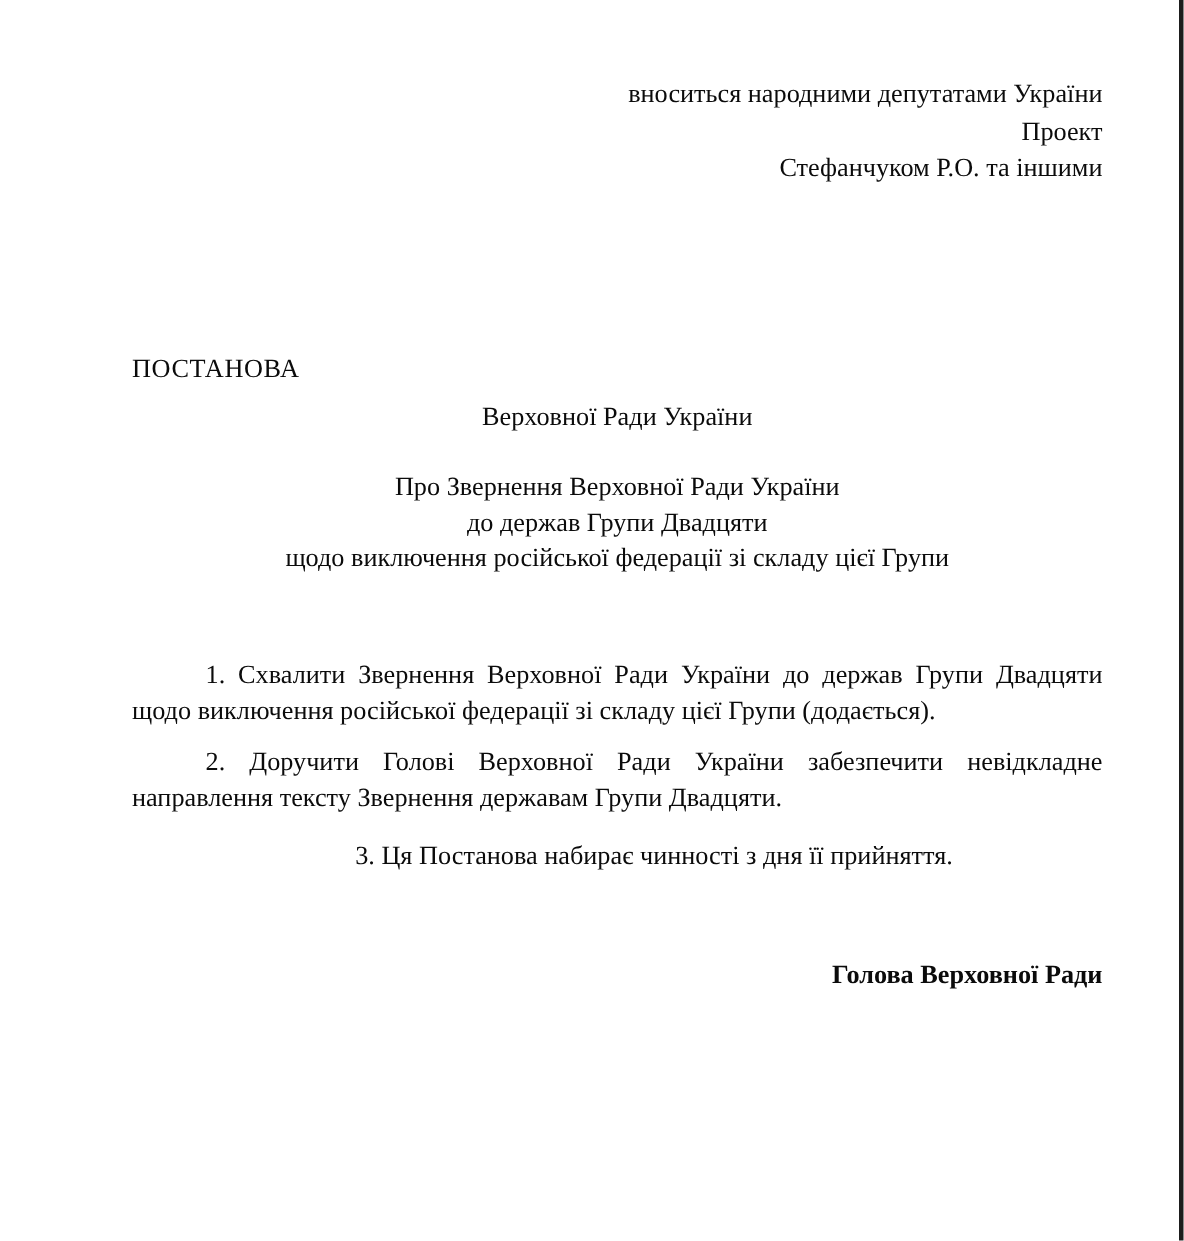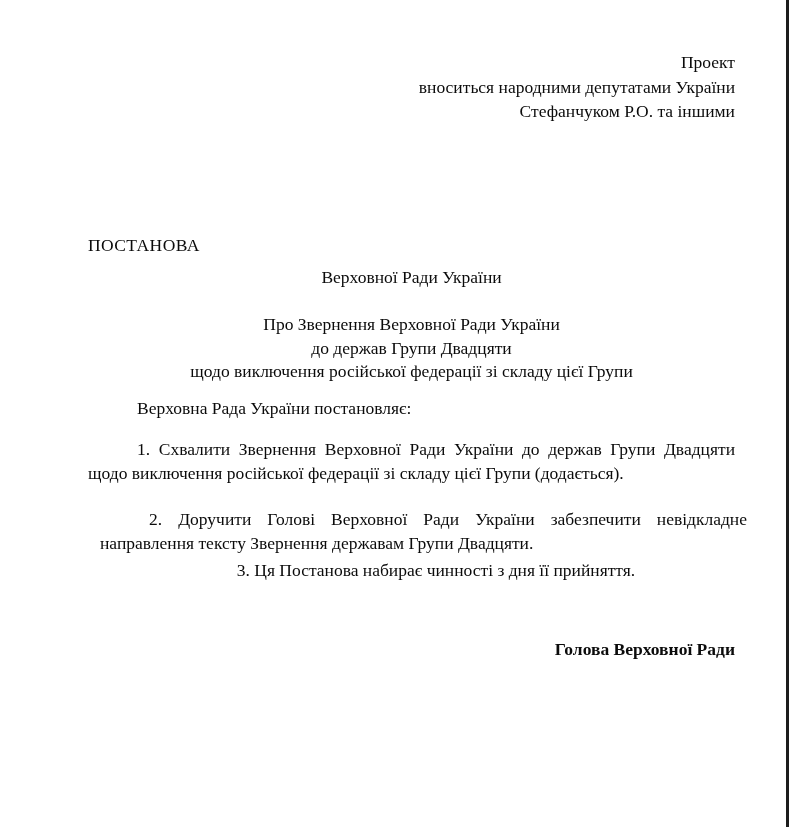--- a/index.html
+++ b/index.html
@@ -121,40 +121,39 @@
     white-space: nowrap;
     letter-spacing: 0.3px;
   }
 </style>
 </head>
 <body>
 
 <div class="page">
 
   <div class="col doc-header">
+    <span class="hline">вноситься народними депутатами України</span>
     <span class="hline">Проект</span>
-    <span class="hline">вноситься народними депутатами України</span>
     <span class="hline">Стефанчуком Р.О. та іншими</span>
   </div>
 
   <div class="col title-main">ПОСТАНОВА</div>
 
   <div class="col title-sub">Верховної Ради України</div>
 
   <div class="col title-about">
     <span class="tline">Про Звернення Верховної Ради України</span>
     <span class="tline">до держав Групи Двадцяти</span>
     <span class="tline">щодо виключення російської федерації зі складу цієї Групи</span>
   </div>
 
-  <p class="col lead" style="margin:0;">Верховна Рада України постановляє:</p>
 
   <p class="col clause clause-1" style="margin:0;">1. Схвалити Звернення Верховної Ради України до держав Групи Двадцяти щодо виключення російської федерації зі складу цієї Групи (додається).</p>
 
-  <p class="col clause clause-2" style="margin:12px;">2. Доручити Голові Верховної Ради України забезпечити невідкладне направлення тексту Звернення державам Групи Двадцяти.</p>
+  <p class="col clause clause-2" style="margin:0;">2. Доручити Голові Верховної Ради України забезпечити невідкладне направлення тексту Звернення державам Групи Двадцяти.</p>
 
   <p class="col clause clause-3" style="margin:0;">3. Ця Постанова набирає чинності з дня її прийняття.</p>
 
   <div class="col signature">
     <span class="sig-role-1">Голова Верховної Ради</span>
   </div>
 
 </div>
 
 </body></html>

